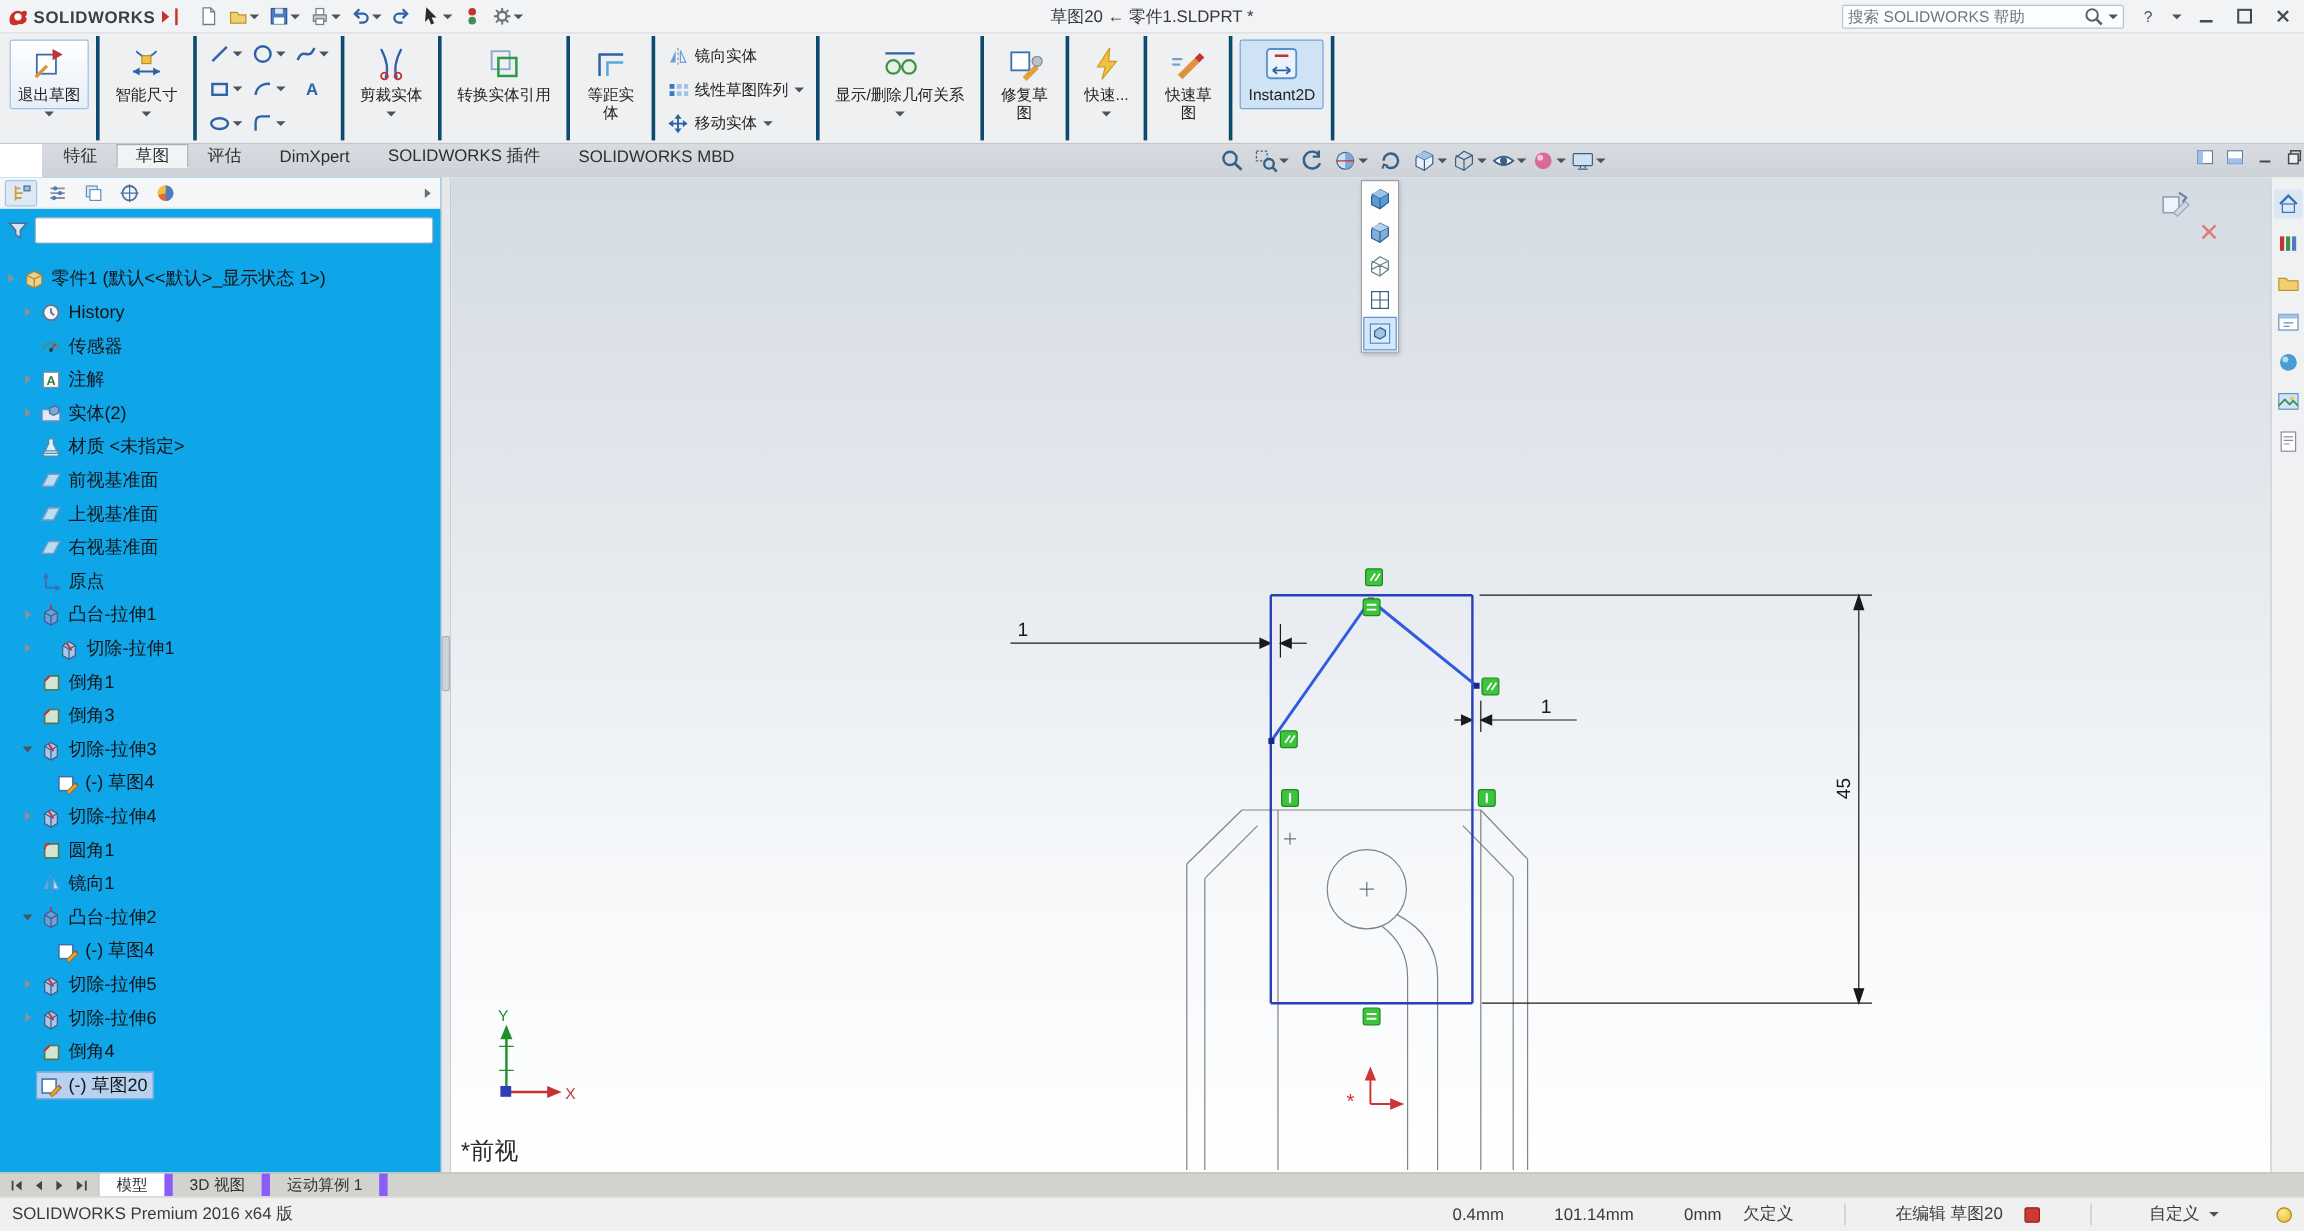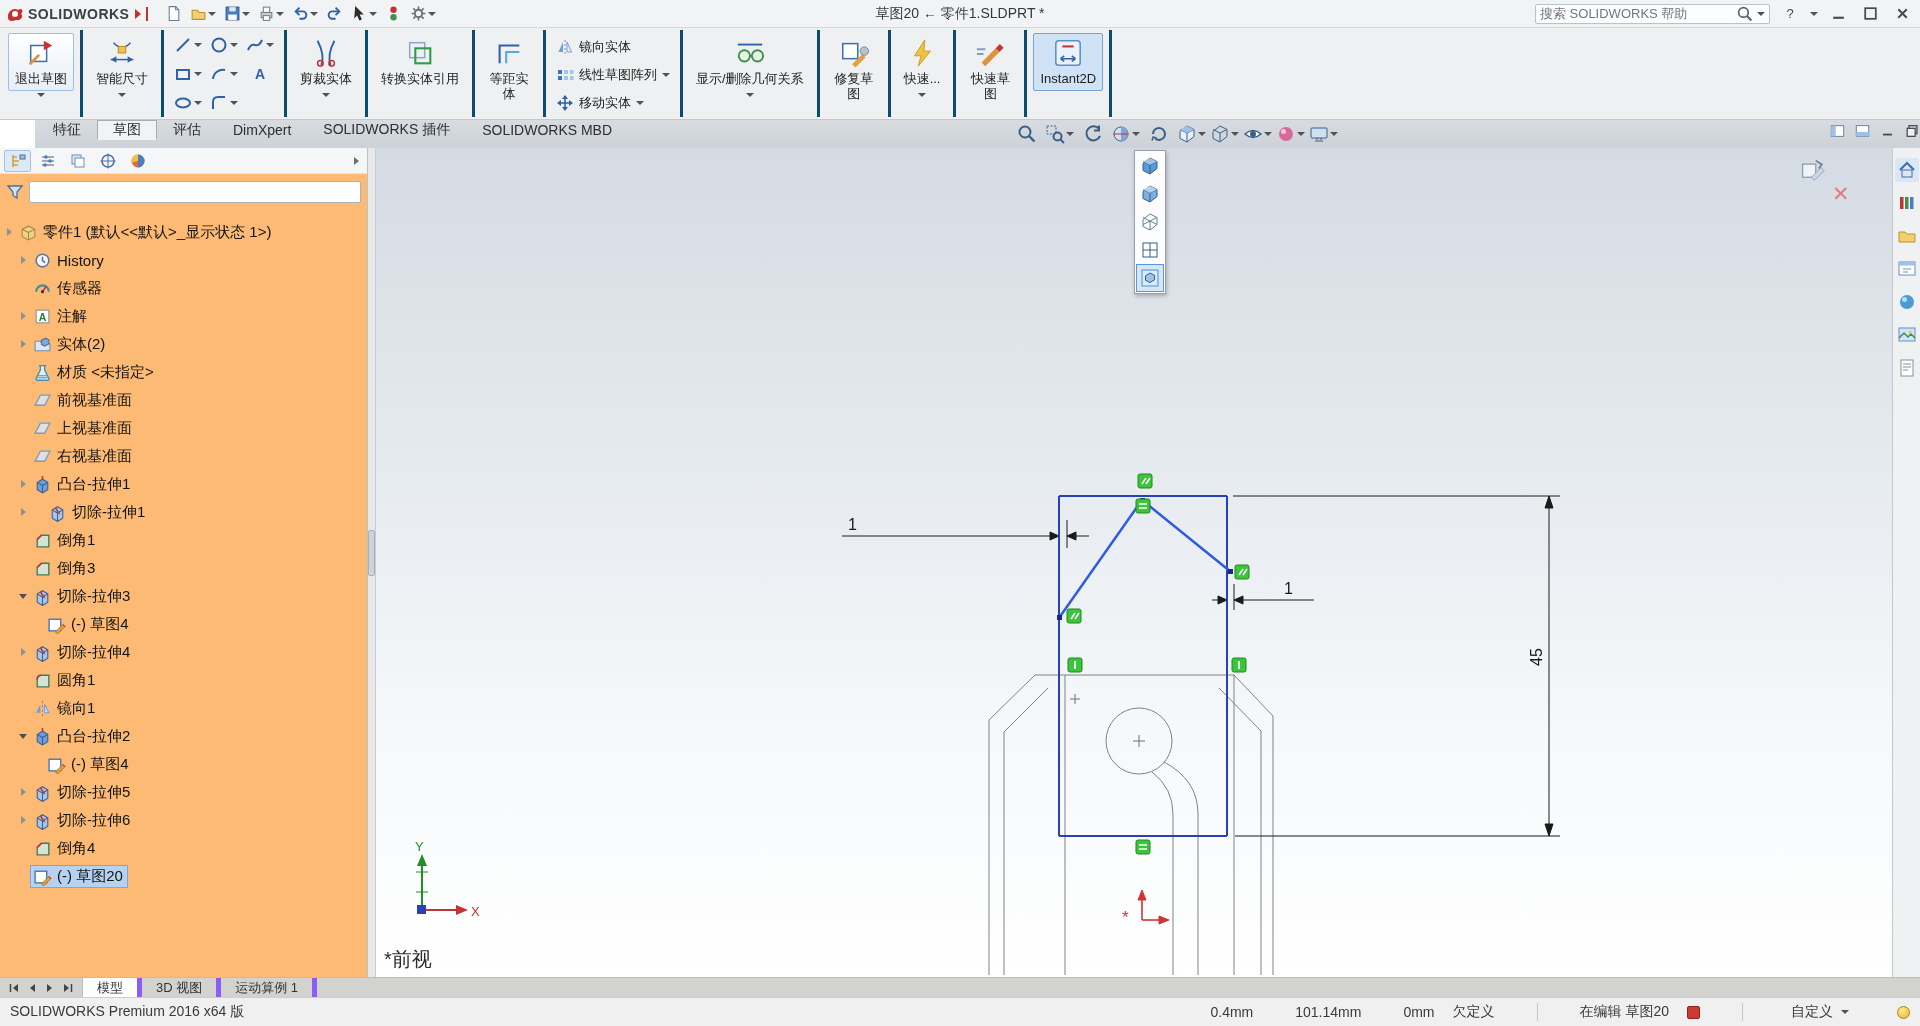--- a/index.html
+++ b/index.html
@@ -46,21 +46,21 @@
 .ctabs{display:flex;align-items:stretch;padding-left:2px;}
 .ctab{display:flex;align-items:center;padding:0 15px;font-size:14px;color:#2c2e31;border:1px solid transparent;}
 .ctab.active{background:#f1f3f5;border-color:#a9adb2;border-bottom-color:#f1f3f5;}
 .headsup{position:absolute;left:975px;top:1px;height:26px;display:flex;align-items:center;}
 .hu-btn{width:33px;height:24px;display:flex;align-items:center;justify-content:center;gap:1px;}
 .docwin{position:absolute;right:8px;top:3px;display:flex;align-items:center;gap:6px;}
 .docwin .i18{width:19px;height:16px;}
 
 
 .main{position:absolute;left:0;top:148px;width:1920px;height:829px;}
-.left-panel{position:absolute;left:0;top:0;width:368px;height:829px;background:#fdba74;border-right:1px solid #bfc3c7;}
+.left-panel{position:absolute;left:0;top:0;width:368px;height:829px;background:#0ea5e9;border-right:1px solid #bfc3c7;}
 .panel-tabs{height:26px;display:flex;align-items:center;gap:3px;padding:0 4px;background:#f5f6f7;border-bottom:1px solid #e2e4e6;}
 .ptab{width:27px;height:22px;display:flex;align-items:center;justify-content:center;border:1px solid transparent;border-radius:2px;}
 .ptab.active{background:#dde9f7;border-color:#a6c3e3;}
 .panel-chevron{margin-left:auto;margin-right:4px;width:0;height:0;border-left:5px solid #6a6f74;border-top:4px solid transparent;border-bottom:4px solid transparent;}
 .filter-row{display:flex;align-items:center;gap:5px;padding:7px 6px 6px 6px;}
 .filter-input{flex:1;height:22px;border:1px solid #a9b2bb;background:#fff;border-radius:2px;}
 .tree{position:absolute;left:0;right:1px;top:64px;bottom:0;overflow:hidden;padding-top:6px;}
 .tree-row{display:flex;align-items:center;height:28px;font-size:15px;white-space:nowrap;}
 .tw{width:14px;height:14px;display:inline-flex;align-items:center;justify-content:center;flex:0 0 14px;}
 .tw.collapsed::before{content:"";width:0;height:0;border-left:5px solid #8d9094;border-top:4px solid transparent;border-bottom:4px solid transparent;}
@@ -83,21 +83,21 @@
 .vs-item.active{background:#d5e6f8;border-color:#5a96d8;}
 
 .taskpane{position:absolute;right:0;top:0;width:28px;height:829px;background:#eff1f3;border-left:1px solid #c6c9cc;display:flex;flex-direction:column;align-items:center;padding-top:10px;gap:9px;}
 .tp-btn{width:24px;height:24px;display:flex;align-items:center;justify-content:center;border-radius:2px;}
 .tp-btn.first{background:#dbe7f5;}
 
 
 .bottom-tabs{position:absolute;left:0;top:977px;width:1920px;height:20px;background:#d2d2cf;border-top:1px solid #bdbdba;display:flex;align-items:stretch;font-size:13px;color:#333;}
 .nav-btns{display:flex;align-items:center;gap:6px;padding:0 8px;border-right:1px solid #bdbdba;}
 .nav-ic{display:inline-flex;width:12px;height:12px;}
-.btab{display:flex;align-items:center;padding:0 14px;border-right:5px solid #8b5cf6;}
+.btab{display:flex;align-items:center;padding:0 14px;border-right:7px solid #8b5cf6;}
 .btab.active{background:#ffffff;}
 
 
 .statusbar{position:absolute;left:0;top:997px;width:1920px;height:29px;background:#f0f0f0;border-top:1px solid #cfcfcf;display:flex;align-items:center;padding:0 10px;font-size:14px;color:#3a3a3a;}
 .sb-right{margin-left:auto;display:flex;align-items:center;gap:42px;}
 .sb-group{display:flex;align-items:center;gap:18px;}
 .sep{width:1px;height:18px;background:#c6c6c6;}
 .sb-flag{width:13px;height:13px;background:#cc3a33;border:1px solid #8f231e;border-radius:2px;display:inline-block;}
 .sb-custom{display:flex;align-items:center;gap:8px;padding:0 6px;}
 .sb-ball{width:13px;height:13px;border-radius:50%;background:radial-gradient(circle at 35% 30%,#ffe98a,#e3b92e);border:1px solid #a8851c;display:inline-block;}
@@ -755,20 +755,33 @@
           </div>
           <div class="tree-row" style="padding-left: 16px;">
             <span class="tw"></span>
             <span class="hl">
               <span class="ticon">
                 <svg viewBox="0 0 18 18" width="100%" height="100%" preserveAspectRatio="xMidYMid meet">
                   <path d="M2 13.5 L7 4 H16 L11 13.5 z" fill="#d8e6f4" fill-opacity="0.85" stroke="#7a9cc0" stroke-width="1.2"></path>
                 </svg>
               </span>
               <span class="tlabel">右视基准面</span>
+            </span>
+          </div>
+          <div class="tree-row" style="padding-left: 16px;">
+            <span class="tw"></span>
+            <span class="hl">
+              <span class="ticon">
+                <svg viewBox="0 0 18 18" width="100%" height="100%" preserveAspectRatio="xMidYMid meet">
+                  <path d="M5 14 V5 M5 14 h9" stroke="#3a6fb0" stroke-width="1.6"></path>
+                  <path d="M5 2 l-2.5 4.5 h5 z" fill="#3a6fb0"></path>
+                  <path d="M17 14 l-4.5 -2.5 v5 z" fill="#3a6fb0"></path>
+                </svg>
+              </span>
+              <span class="tlabel">原点</span>
             </span>
           </div>
           <div class="tree-row" style="padding-left: 16px;">
             <span class="tw collapsed"></span>
             <span class="hl">
               <span class="ticon">
                 <svg viewBox="0 0 18 18" width="100%" height="100%" preserveAspectRatio="xMidYMid meet">
                   <path d="M4 7 l5 -3 5 3 v7 l-5 3 -5 -3 z" fill="#6f9fd8" stroke="#3a6090"></path>
                   <path d="M4 7 l5 3 5 -3 M9 10 v7" stroke="#3a6090" fill="none"></path>
                   <path d="M9 1 v3" stroke="#c43333" stroke-width="1.5"></path>

